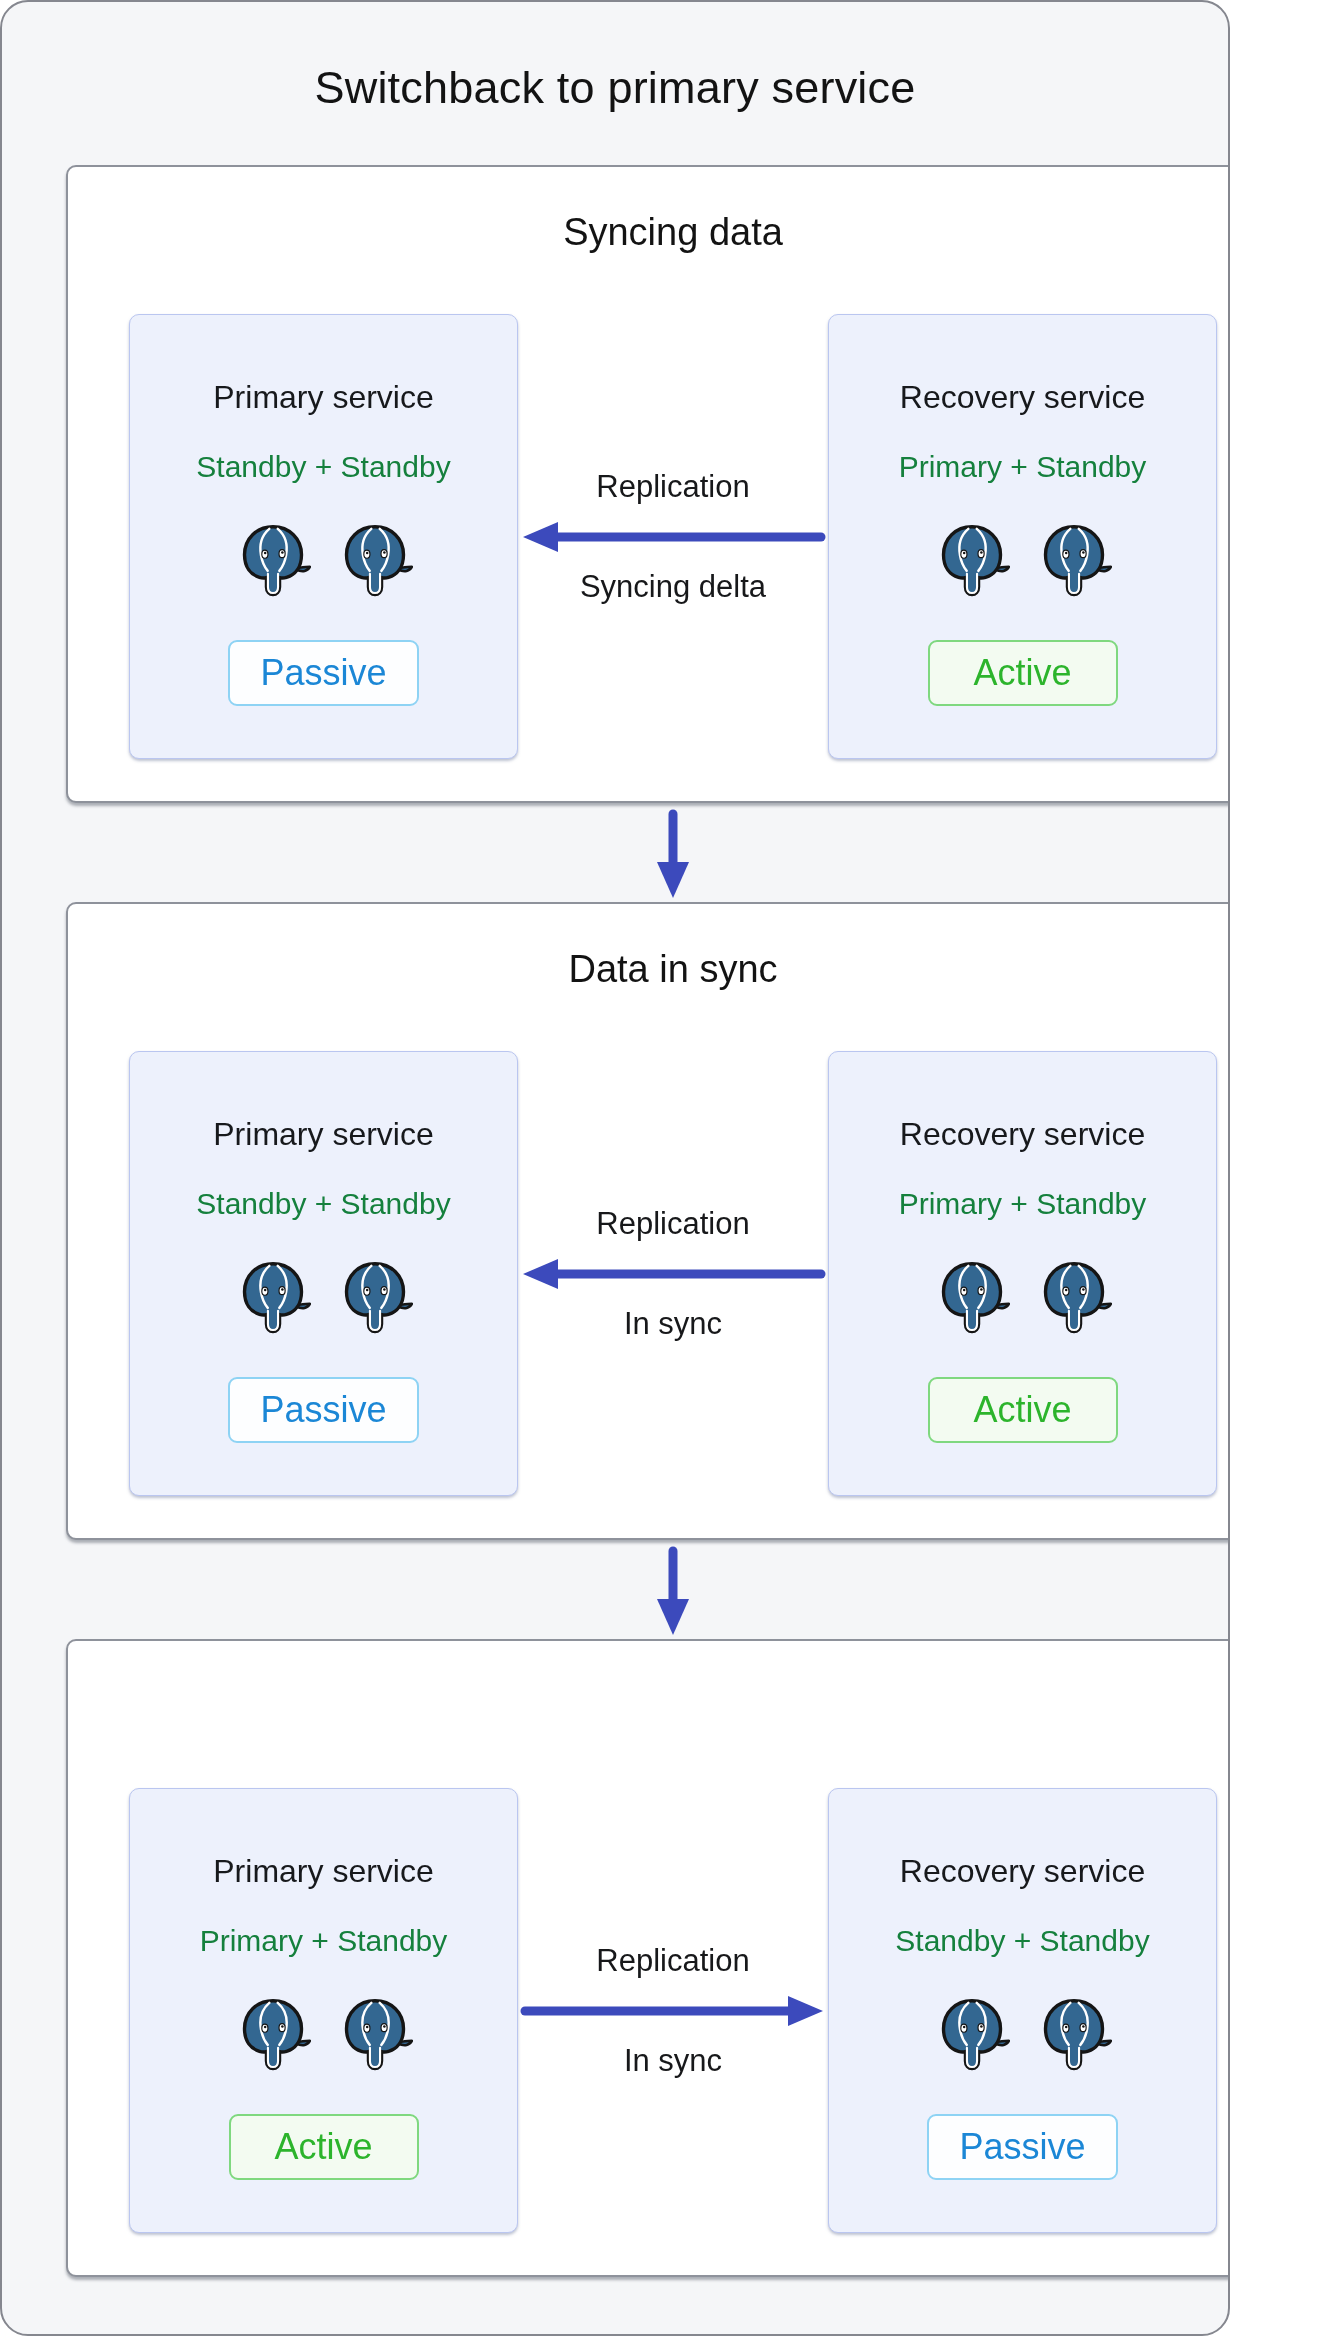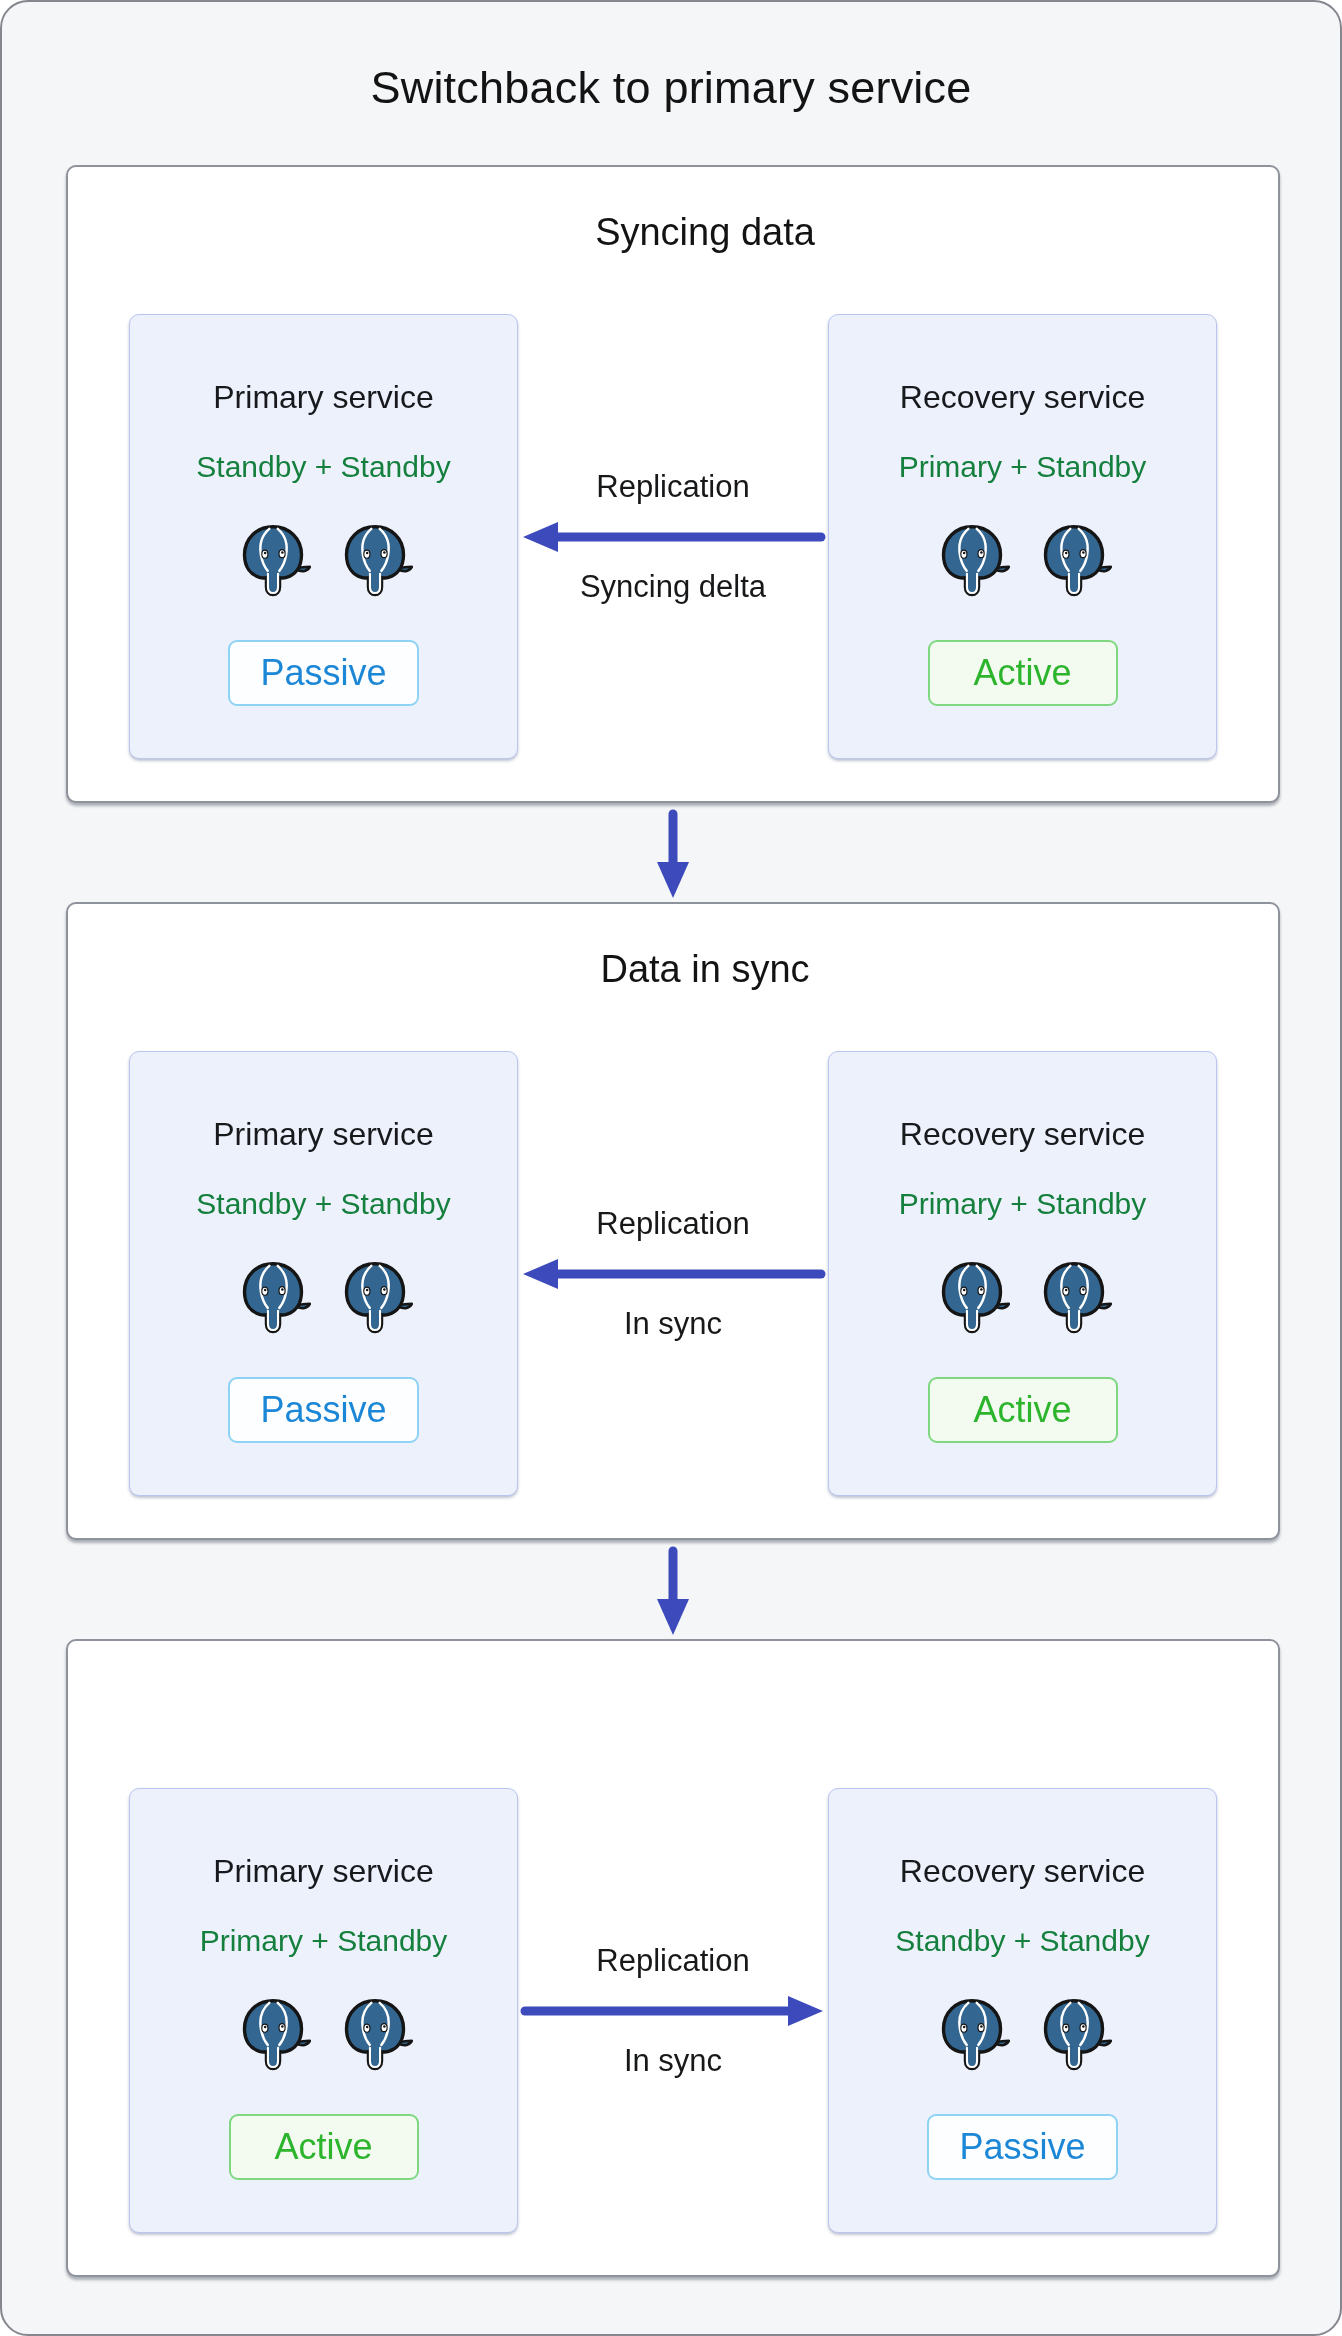--- a/index.html
+++ b/index.html
@@ -1,19 +1,19 @@
 <!DOCTYPE html>
 <html><head>
 <meta charset="utf-8">
 <style>
   html,body{margin:0;padding:0;background:#fff;}
   *{box-sizing:border-box;}
   .canvas{
     position:relative;
-    width:1342px;height:2336px;
+    width:1230px;height:2336px;
     background:#f5f6f8;
     border:2px solid #85878f;
     border-radius:28px;
     overflow:hidden;
     font-family:"Liberation Sans", sans-serif;
     color:#15171a;
   }
   .diagram-title{
     position:absolute;top:60px;left:0;width:100%;
     text-align:center;font-size:45px;font-weight:500;color:#131313;
@@ -24,21 +24,21 @@
     background:#ffffff;
     border:2px solid #8e929b;
     border-radius:10px;
     box-shadow:0 3px 3px rgba(110,115,125,.55);
   }
   .stage-panel.p1{top:163px;}
   .stage-panel.p2{top:900px;}
   .stage-panel.p3{top:1637px;}
   .stage-header{
     position:absolute;top:44px;left:0;width:100%;
-    text-align:center;font-size:38px;font-weight:500;color:#131313;margin-left:32px;
+    text-align:center;font-size:38px;font-weight:500;color:#131313;
   }
   .service-box{
     position:absolute;top:147px;width:389px;height:445px;
     background:#edf1fc;
     border:1.5px solid #bac6f0;
     border-radius:10px;
     box-shadow:0 2px 3px rgba(125,135,165,.5);
     display:flex;flex-direction:column;align-items:center;
   }
   .service-box.left{left:61px;}

